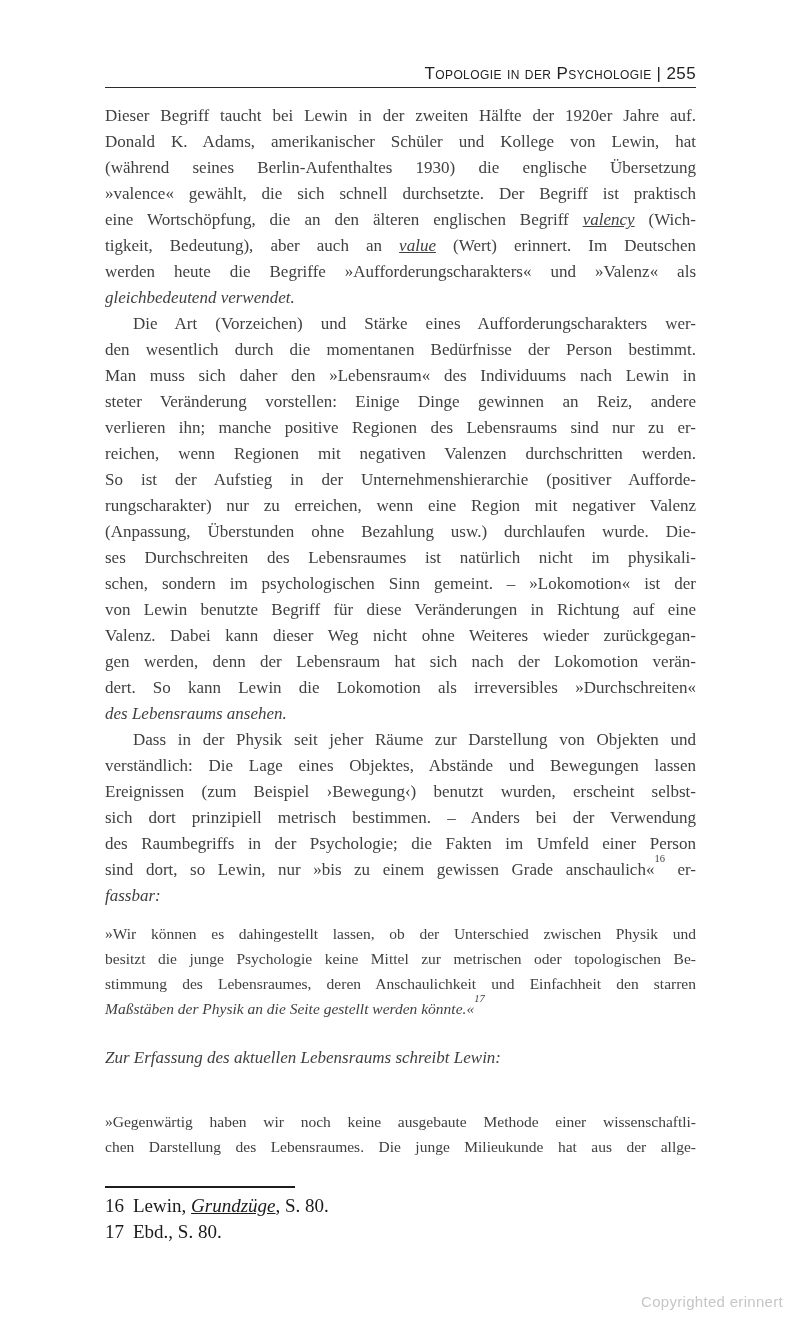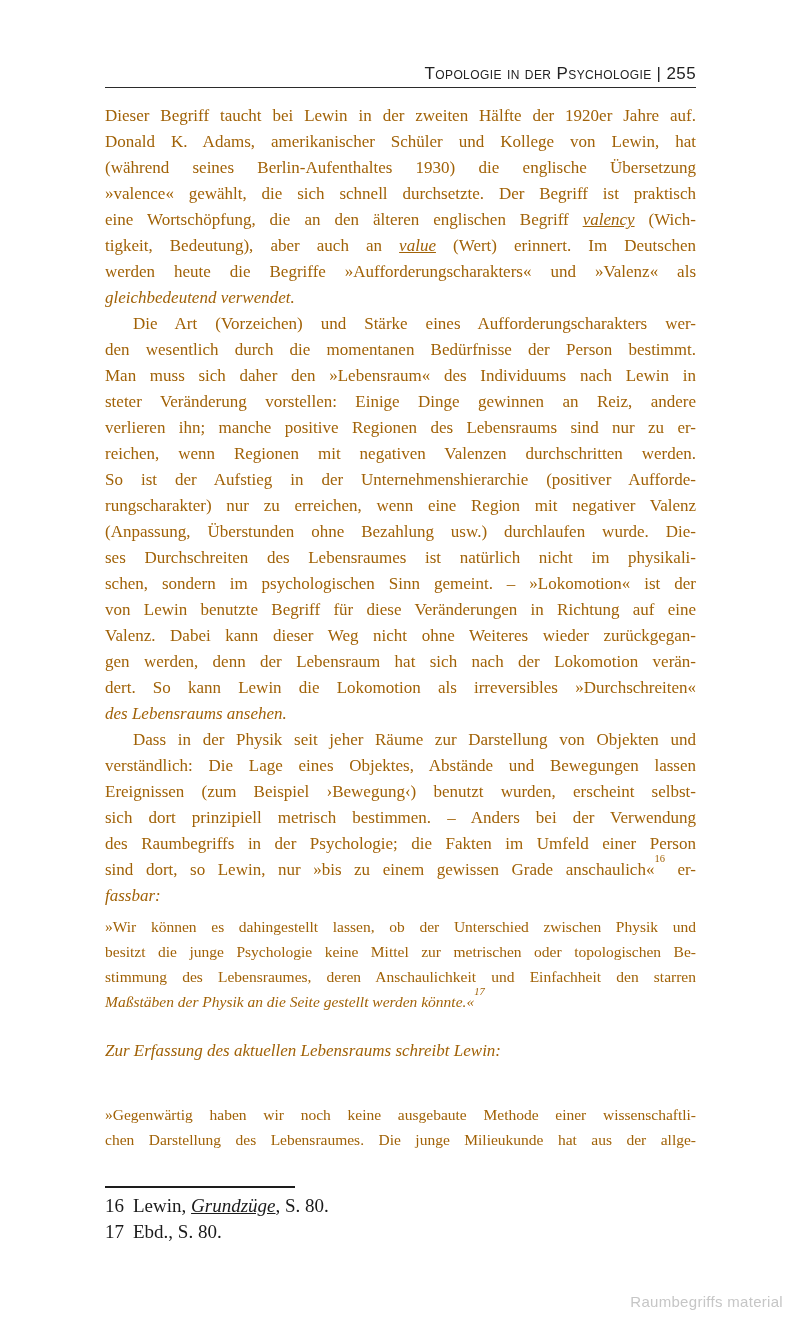--- a/index.html
+++ b/index.html
@@ -37,36 +37,36 @@
   .header-rule {
     border: 0;
     border-top: 1.6px solid #2b2b2b;
     margin-top: 3px;
   }
 
   
   #body {
     margin-top: 15px;
     font-family: "Liberation Serif", "DejaVu Serif", serif;
-    color: #a16207;
+    color: #404040;
   }
   .para { font-size: 17px; }
   .line {
     line-height: 26px;
     text-align: justify;
     text-align-last: justify;
   }
   .line.last { text-align-last: left; font-style: italic; }
   .para.indent > .line:first-child { text-indent: 28px; }
 
   .para.quote { font-size: 15.5px; }
   .para.quote .line { line-height: 25px; }
 
   
-  #body > :nth-child(4) { margin-top: 5px; }
+  #body > :nth-child(4) { margin-top: 12px; }
   #body > :nth-child(5) { margin-top: 24px; }
   #body > :nth-child(6) { margin-top: 38px; }
 
   sup.fnref {
     font-size: 10.5px;
     line-height: 0;
     position: relative;
     top: -6px;
   }
 
@@ -171,15 +171,15 @@
   </div>
 
   <div class="footnotes">
     <hr class="fn-rule">
     <div id="fn-list">
         <div class="fn"><span class="fn-num">16</span><span>Lewin, </span><em>Grundzüge</em><span>, S. 80.</span></div>
         <div class="fn"><span class="fn-num">17</span><span>Ebd., S. 80.</span></div>
       </div>
   </div>
 
-  <div class="watermark">Raumbegriffs material</div>
+  <div class="watermark">Copyrighted erinnert</div>
 
 </div>
 
 </body></html>

